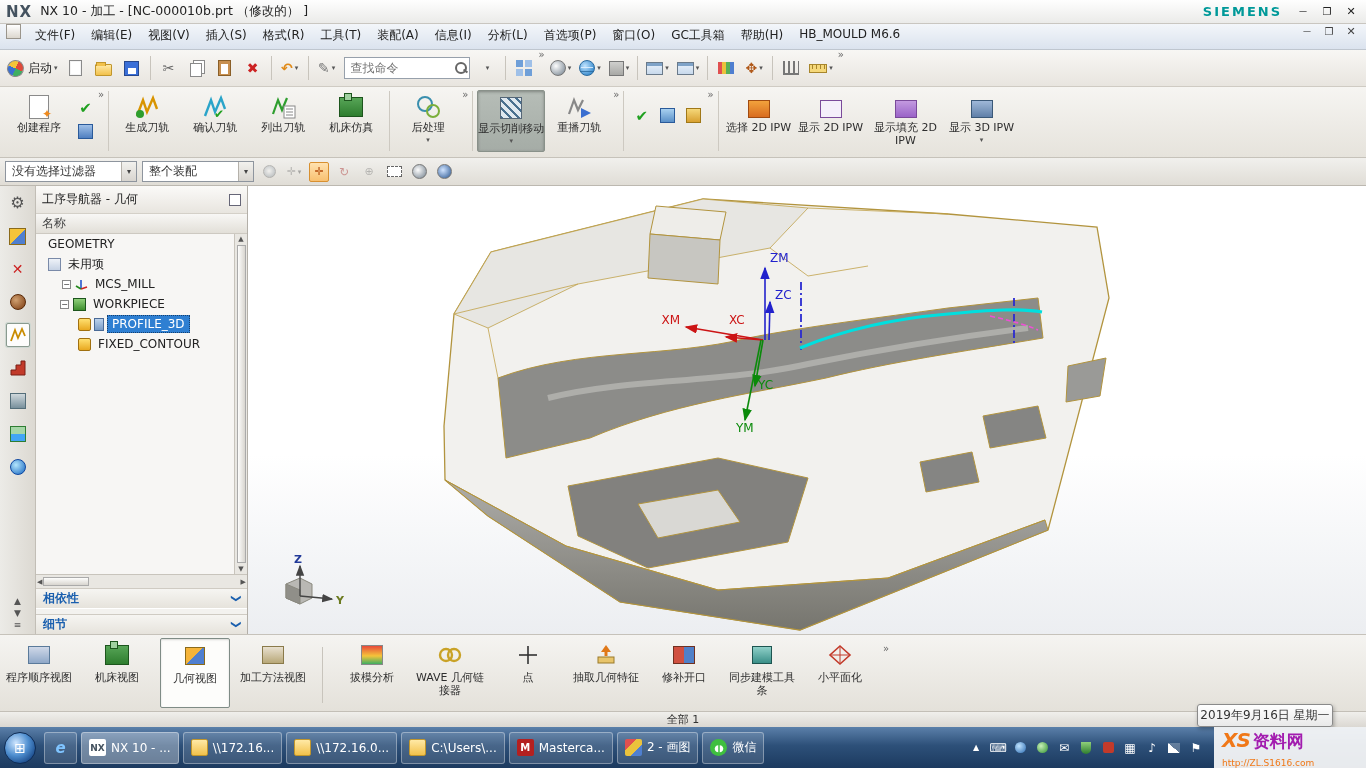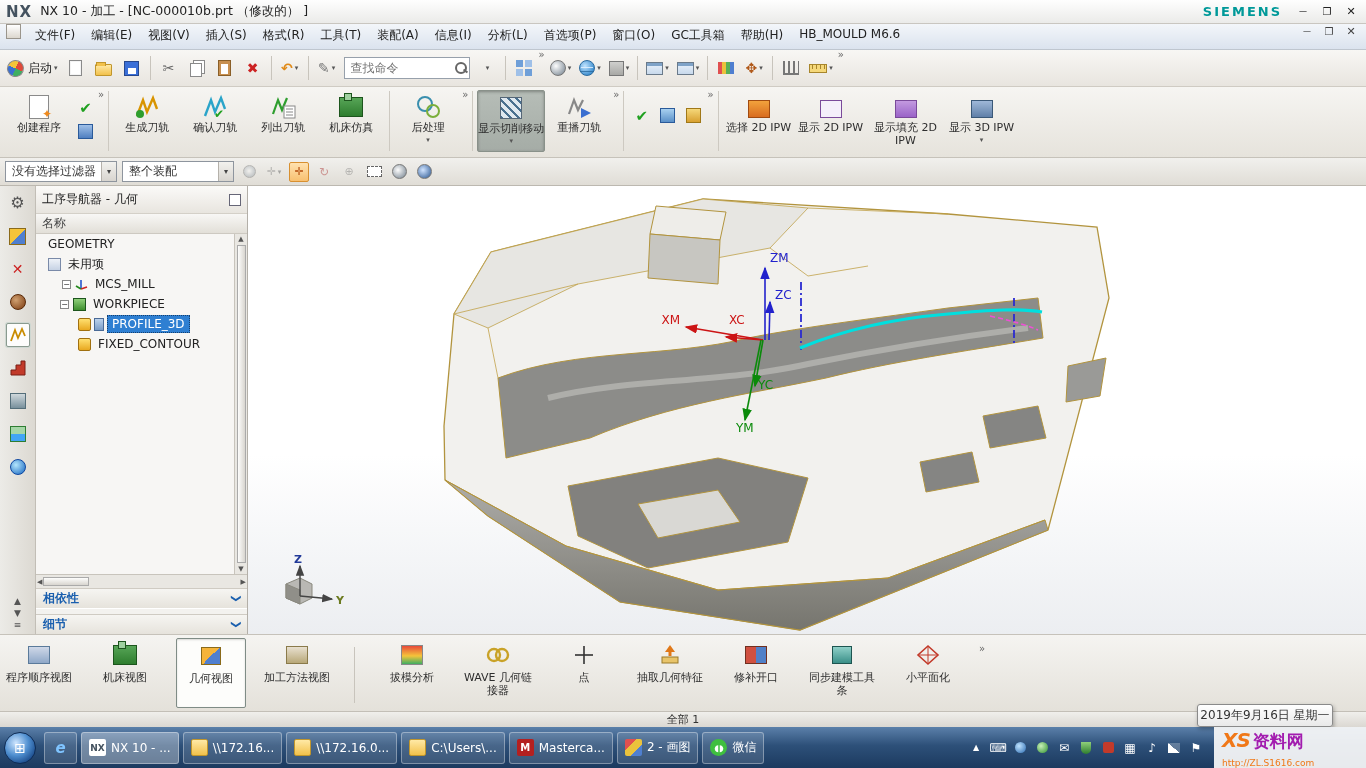--- a/index.html
+++ b/index.html
@@ -123,21 +123,21 @@
   .hthumb{width:46px;height:9px;background:linear-gradient(#fdfdfc,#d8d5cf);border:1px solid #aaa}
   .navsec{height:20px;display:flex;align-items:center;justify-content:space-between;padding:0 7px;background:linear-gradient(#f6f5f2,#e6e3dc);border-top:1px solid #cfcbc3;color:#1a5fae;font-weight:bold;font-size:12px}
   .navsec .chev{color:#1a5fae;font-size:10px}
   .navsec .chev::after{content:"❯";display:inline-block;transform:rotate(90deg)}
   .navgap{height:6px;background:#f3f2ef;border-top:1px solid #fff}
 
   .viewport{flex:1;position:relative;background:linear-gradient(#ffffff 60%,#eceef1)}
   .vpsvg{position:absolute;left:0;top:0}
 
   
-  .bottombar{top:634px;height:77px;background:linear-gradient(#f5f4f1,#e4e1da);border-top:1px solid #c6c2ba;display:flex;align-items:flex-start;padding:3px 4px 0;gap:16px;z-index:4}
+  .bottombar{top:634px;height:77px;background:linear-gradient(#f5f4f1,#e4e1da);border-top:1px solid #c6c2ba;display:flex;align-items:flex-start;padding:3px 4px 0;gap:8px;z-index:4}
   .bbtn{width:70px;height:70px;display:flex;flex-direction:column;align-items:center;padding-top:4px;font-size:11px;color:#2e2e2e;text-align:center;line-height:1.2;border-radius:2px}
   .bbtn.pressed{background:#fdfdfb;border:1px solid #7f8c86;box-shadow:inset 0 1px 2px rgba(0,0,0,.15)}
   .bbtn .bic{margin-bottom:3px}
 
   
   .statusbar{top:711px;height:16px;background:linear-gradient(#f0efec,#dbd8d2);border-top:1px solid #c3bfb7;display:flex;align-items:center;justify-content:center;font-size:11px;color:#333;z-index:3}
   .taskbar{top:727px;height:41px;background:linear-gradient(#5b80aa,#2d5079 45%,#1c3a5f);display:flex;align-items:center;padding:0 4px;gap:4px;z-index:6}
   .orb{width:32px;height:32px;border-radius:50%;background:radial-gradient(circle at 11px 10px,#cfe6ff,#4f8fd0 45%,#1a4a8a 80%);border:1px solid #0f2c55;display:flex;align-items:center;justify-content:center;color:#fff;font-size:14px;margin-right:4px}
   .tkbtn{height:32px;display:flex;align-items:center;gap:5px;padding:0 7px;background:rgba(255,255,255,.13);border:1px solid rgba(255,255,255,.35);border-radius:3px;color:#fff;font-size:12px;max-width:122px;overflow:hidden;white-space:nowrap}
   .tkbtn.active{background:rgba(255,255,255,.34)}
@@ -401,21 +401,21 @@
         <span class="bic">
             <span class="ipw d3"></span>
           </span>
         <span class="lbl">显示 3D IPW</span>
         <span class="dda"></span>
       </div>
     </div>
   </div>
 
   <div class="bar selbar">
-    <div class="dd" style="width:112px">
+    <div class="dd" style="width:132px">
       <span>没有选择过滤器</span>
         <span class="ddb"></span>
     </div>
     <div class="dd" style="width:112px">
       <span>整个装配</span>
         <span class="ddb"></span>
     </div>
     <span class="selico dim">
         <span class="sphere" style="width:13px;height:13px"></span>
       </span>

